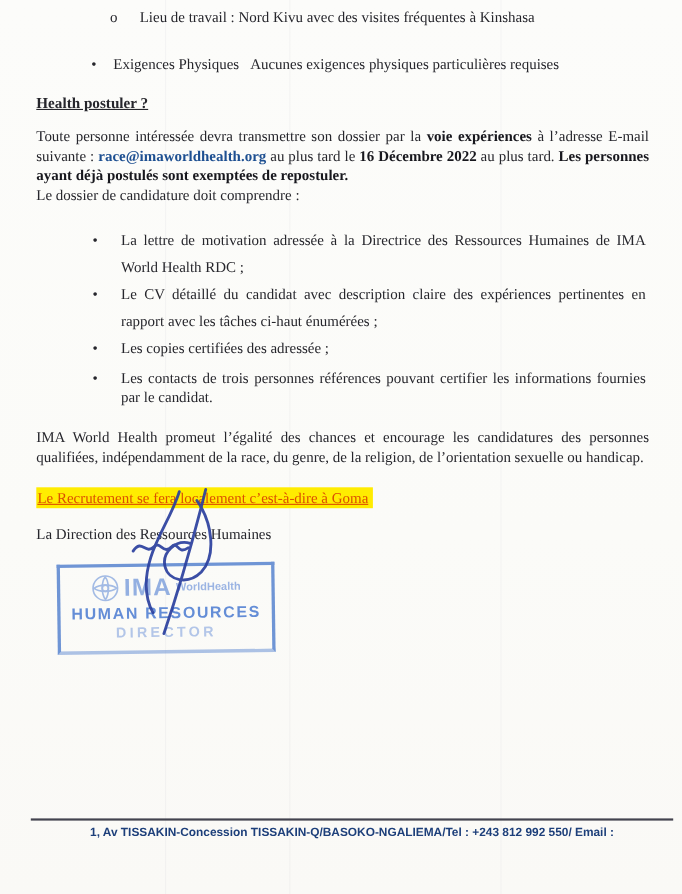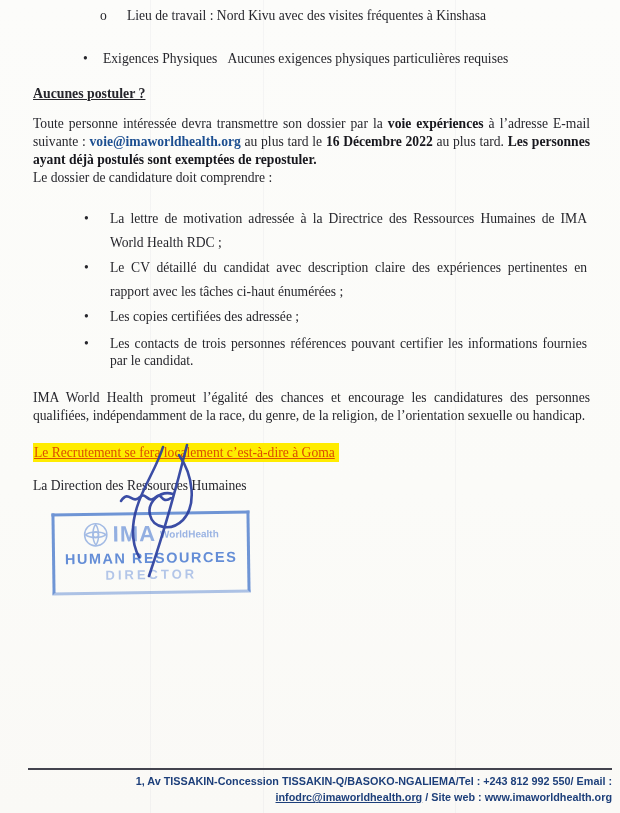--- a/index.html
+++ b/index.html
@@ -42,22 +42,22 @@
     border:3px solid rgba(77,124,205,0.8); border-bottom-color:rgba(77,124,205,0.45);
     transform:rotate(-0.8deg); overflow:hidden; text-align:center;
     font-family:"Liberation Sans","DejaVu Sans",sans-serif; padding-top:5px;
   }
   .srow1 { display:flex; align-items:center; justify-content:center; gap:4px; opacity:0.6; height:28px; }
   .sorg-bold { font-size:22px; font-weight:bold; color:#4f7ed2; letter-spacing:1px; }
   .sorg-rest { font-size:10px; font-weight:bold; color:#5c86d6; }
   .srow2 { font-size:14.5px; font-weight:bold; color:#4f7ed2; letter-spacing:1.5px; opacity:0.88; margin-top:2px; }
   .srow3 { font-size:13px; font-weight:bold; color:#5c86d6; letter-spacing:3px; opacity:0.45; margin-top:1px; }
   .footer {
-    position:absolute; left:28px; top:768px; width:584px; z-index:1;
-    border-top:2px solid #43434e; padding-top:3px; text-align:right;
+    position:absolute; left:28px; top:744px; width:584px; z-index:1;
+    border-top:2px solid #43434e; padding-top:3px; text-align:center;
     font-family:"Liberation Sans","DejaVu Sans",sans-serif;
     font-size:10.8px; font-weight:bold; color:#1d3f7a; line-height:1.5;
   }
   .femail { color:#1d3f7a; text-decoration:underline; cursor:pointer; }
 </style>
 </head>
 <body>
 
 <div class="page">
   <div class="fold" style="left:150px"></div>
@@ -69,23 +69,23 @@
     <div class="bullet-line loc-line">
       <span class="marker">o</span>
       <span>Lieu de travail : Nord Kivu avec des visites fréquentes à Kinshasa</span>
     </div>
 
     <div class="bullet-line phy-line">
       <span class="marker">•</span>
       <span>Exigences Physiques</span><span class="gap"></span><span>Aucunes exigences physiques particulières requises</span>
     </div>
 
-    <h2 class="heading">Aucunes postuler ?</h2>
+    <h2 class="heading">Health postuler ?</h2>
 
-    <p class="apply"><span>Toute personne intéressée devra transmettre son dossier par la </span><b>voie expériences</b><span> à l’adresse E-mail suivante : </span><a class="email-link">voie@imaworldhealth.org</a><span> au plus tard le </span><b>16 Décembre 2022</b><span> au plus tard. </span><b>Les personnes ayant déjà postulés sont exemptées de repostuler.</b></p>
+    <p class="apply"><span>Toute personne intéressée devra transmettre son dossier par la </span><b>voie expériences</b><span> à l’adresse E-mail suivante : </span><a class="email-link">race@imaworldhealth.org</a><span> au plus tard le </span><b>16 Décembre 2022</b><span> au plus tard. </span><b>Les personnes ayant déjà postulés sont exemptées de repostuler.</b></p>
 
     <p class="intro">Le dossier de candidature doit comprendre :</p>
 
     <ul class="dossier">
       <li>
         <span class="marker">•</span>
         <span>La lettre de motivation adressée à la Directrice des Ressources Humaines de IMA World Health RDC ;</span>
       </li>
       <li>
         <span class="marker">•</span>
@@ -132,15 +132,14 @@
       </svg>
       <span class="sorg-bold">IMA</span>
       <span class="sorg-rest">WorldHealth</span>
     </div>
     <div class="srow2">HUMAN RESOURCES</div>
     <div class="srow3">DIRECTOR</div>
   </div>
 
   <div class="footer">
     <div>1, Av TISSAKIN-Concession TISSAKIN-Q/BASOKO-NGALIEMA/Tel : +243 812 992 550/ Email :</div>
-    <div><a class="femail">infodrc@imaworldhealth.org</a><span> / Site web : </span><span>www.imaworldhealth.org</span></div>
   </div>
 </div>
 
 </body></html>

